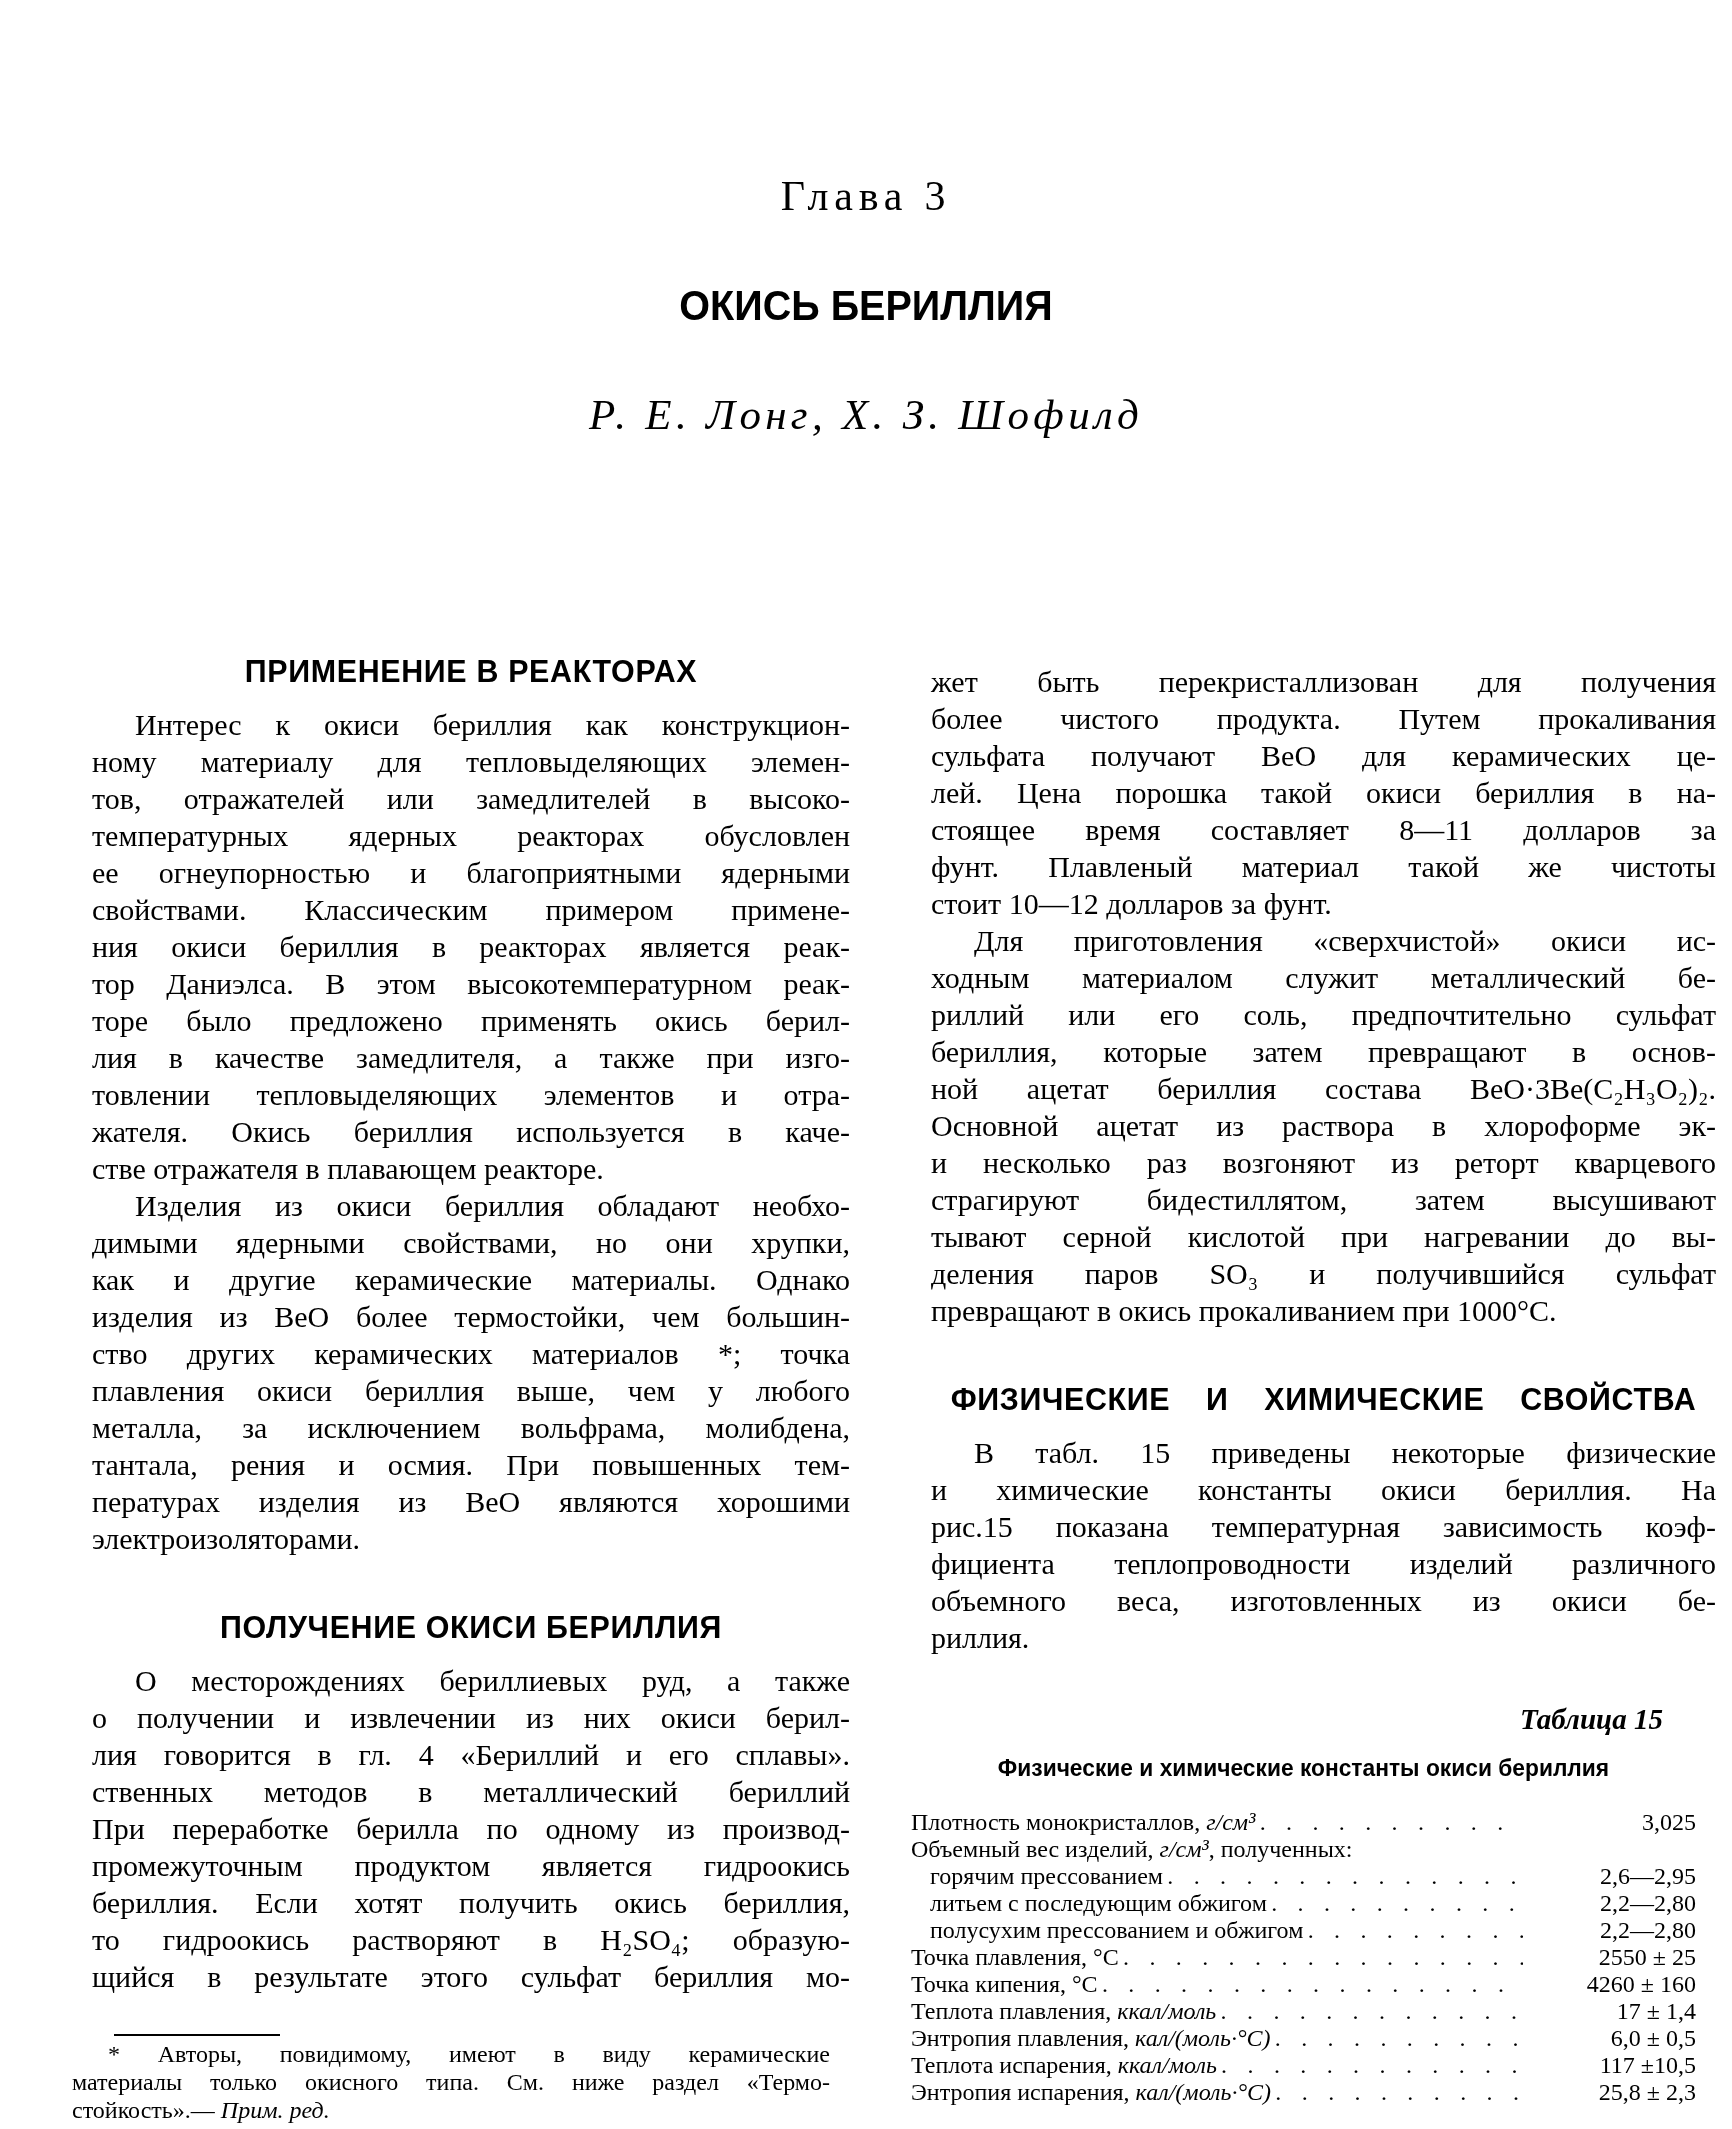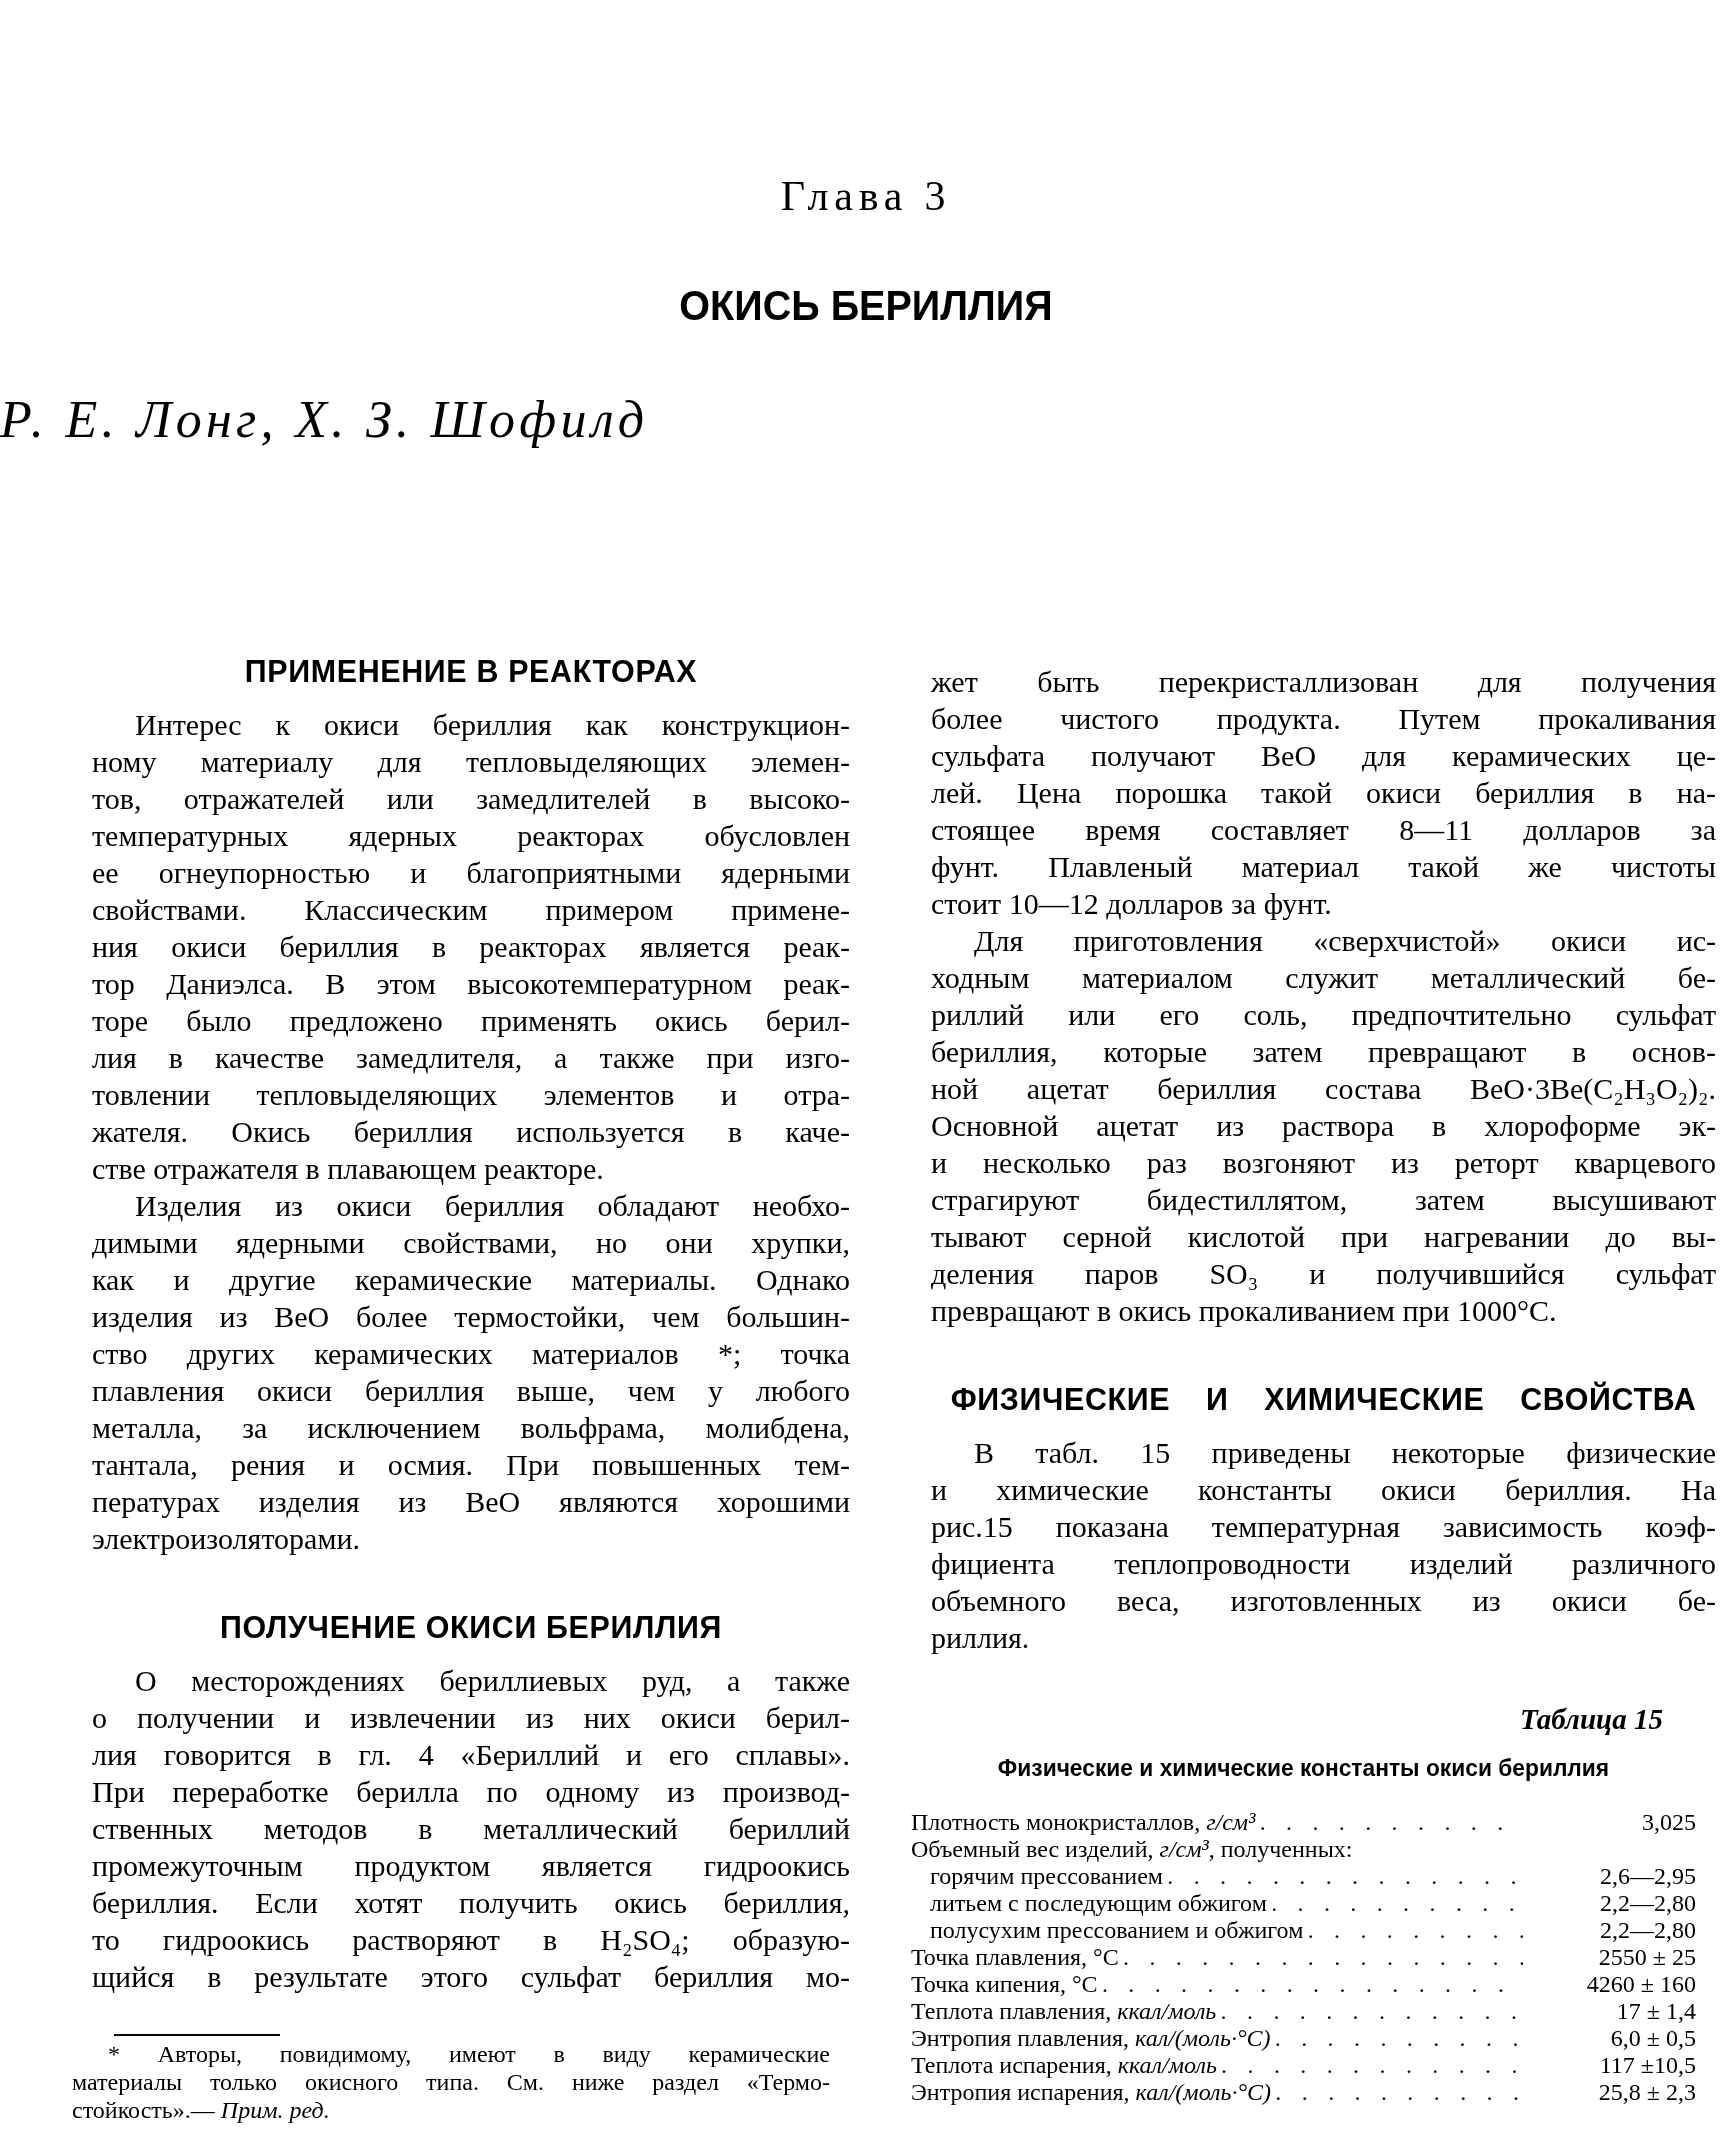--- a/index.html
+++ b/index.html
@@ -1,21 +1,21 @@
 <!DOCTYPE html>
 <html style="font-size:11.5px"><head>
 <meta charset="utf-8">
 <style>
   html, body { margin: 0; padding: 0; background: #ffffff; }
   body { width: 1732px; height: 2129px; position: relative; overflow: hidden;
          font-family: "Liberation Serif", "DejaVu Serif", serif; color: #000; }
   .abs { position: absolute; }
   .chapter { left: 0; width: 1732px; top: 172px; text-align: center; font-size: 42px; letter-spacing: 5.8px; }
   .title { left: 0; width: 1732px; top: 281px; text-align: center; font-size: 43px; font-weight: bold; font-family: "Liberation Sans", "DejaVu Sans", sans-serif; transform: scaleX(0.92); }
-  .authors { left: 0; width: 1732px; top: 390px; text-align: left; font-size: 52px; font-style: italic; letter-spacing: 4.3px; }
+  .authors { left: 0; width: 1732px; top: 390px; text-align: center; font-size: 43px; font-style: italic; letter-spacing: 4.3px; }
   .col { position: absolute; font-size: 30px; line-height: 37px; text-align: justify; margin-left: 20px; }
   .col-left { left: 72px; width: 758px; }
   .col-right { left: 911px; width: 785px; }
   .heading { font-family: "Liberation Sans", "DejaVu Sans", sans-serif; font-weight: bold; text-align: center; font-size: 32px; letter-spacing: 0.7px; transform: scaleX(0.95); }
   .line { display: block; text-align: justify; text-align-last: justify; white-space: nowrap; }
   .line.last { text-align-last: left; }
   .footrule { position: absolute; left: 114px; top: 2034px; width: 166px; height: 2.2px; background: #000; }
   .footnote { position: absolute; left: 72px; top: 2040px; width: 758px; font-size: 24px; line-height: 28px; text-align: justify; }
   .footnote .line { text-align-last: justify; }
   .footnote .line.last { text-align-last: left; }
@@ -68,22 +68,22 @@
     <span class="line">пературах изделия из BeO являются хорошими</span>
     <span class="line last">электроизоляторами.</span>
   </div>
 
   <div class="heading" style="margin-top:52px; margin-bottom:16px;">ПОЛУЧЕНИЕ ОКИСИ БЕРИЛЛИЯ</div>
 
   <div>
     <span class="line" style="padding-left:43px;">О месторождениях бериллиевых руд, а также</span>
     <span class="line">о получении и извлечении из них окиси берил-</span>
     <span class="line">лия говорится в гл. 4 «Бериллий и его сплавы».</span>
+    <span class="line">ственных методов в металлический бериллий</span>
     <span class="line">При переработке берилла по одному из производ-</span>
-    <span class="line">ственных методов в металлический бериллий</span>
     <span class="line">промежуточным продуктом является гидроокись</span>
     <span class="line">бериллия. Если хотят получить окись бериллия,</span>
     <span class="line">то гидроокись растворяют в H₂SO₄; образую-</span>
     <span class="line">щийся в результате этого сульфат бериллия мо-</span>
   </div>
 </div>
 
 <div class="footrule"></div>
 <div class="footnote">
   <span class="line" style="padding-left:36px;">* Авторы, повидимому, имеют в виду керамические</span>

